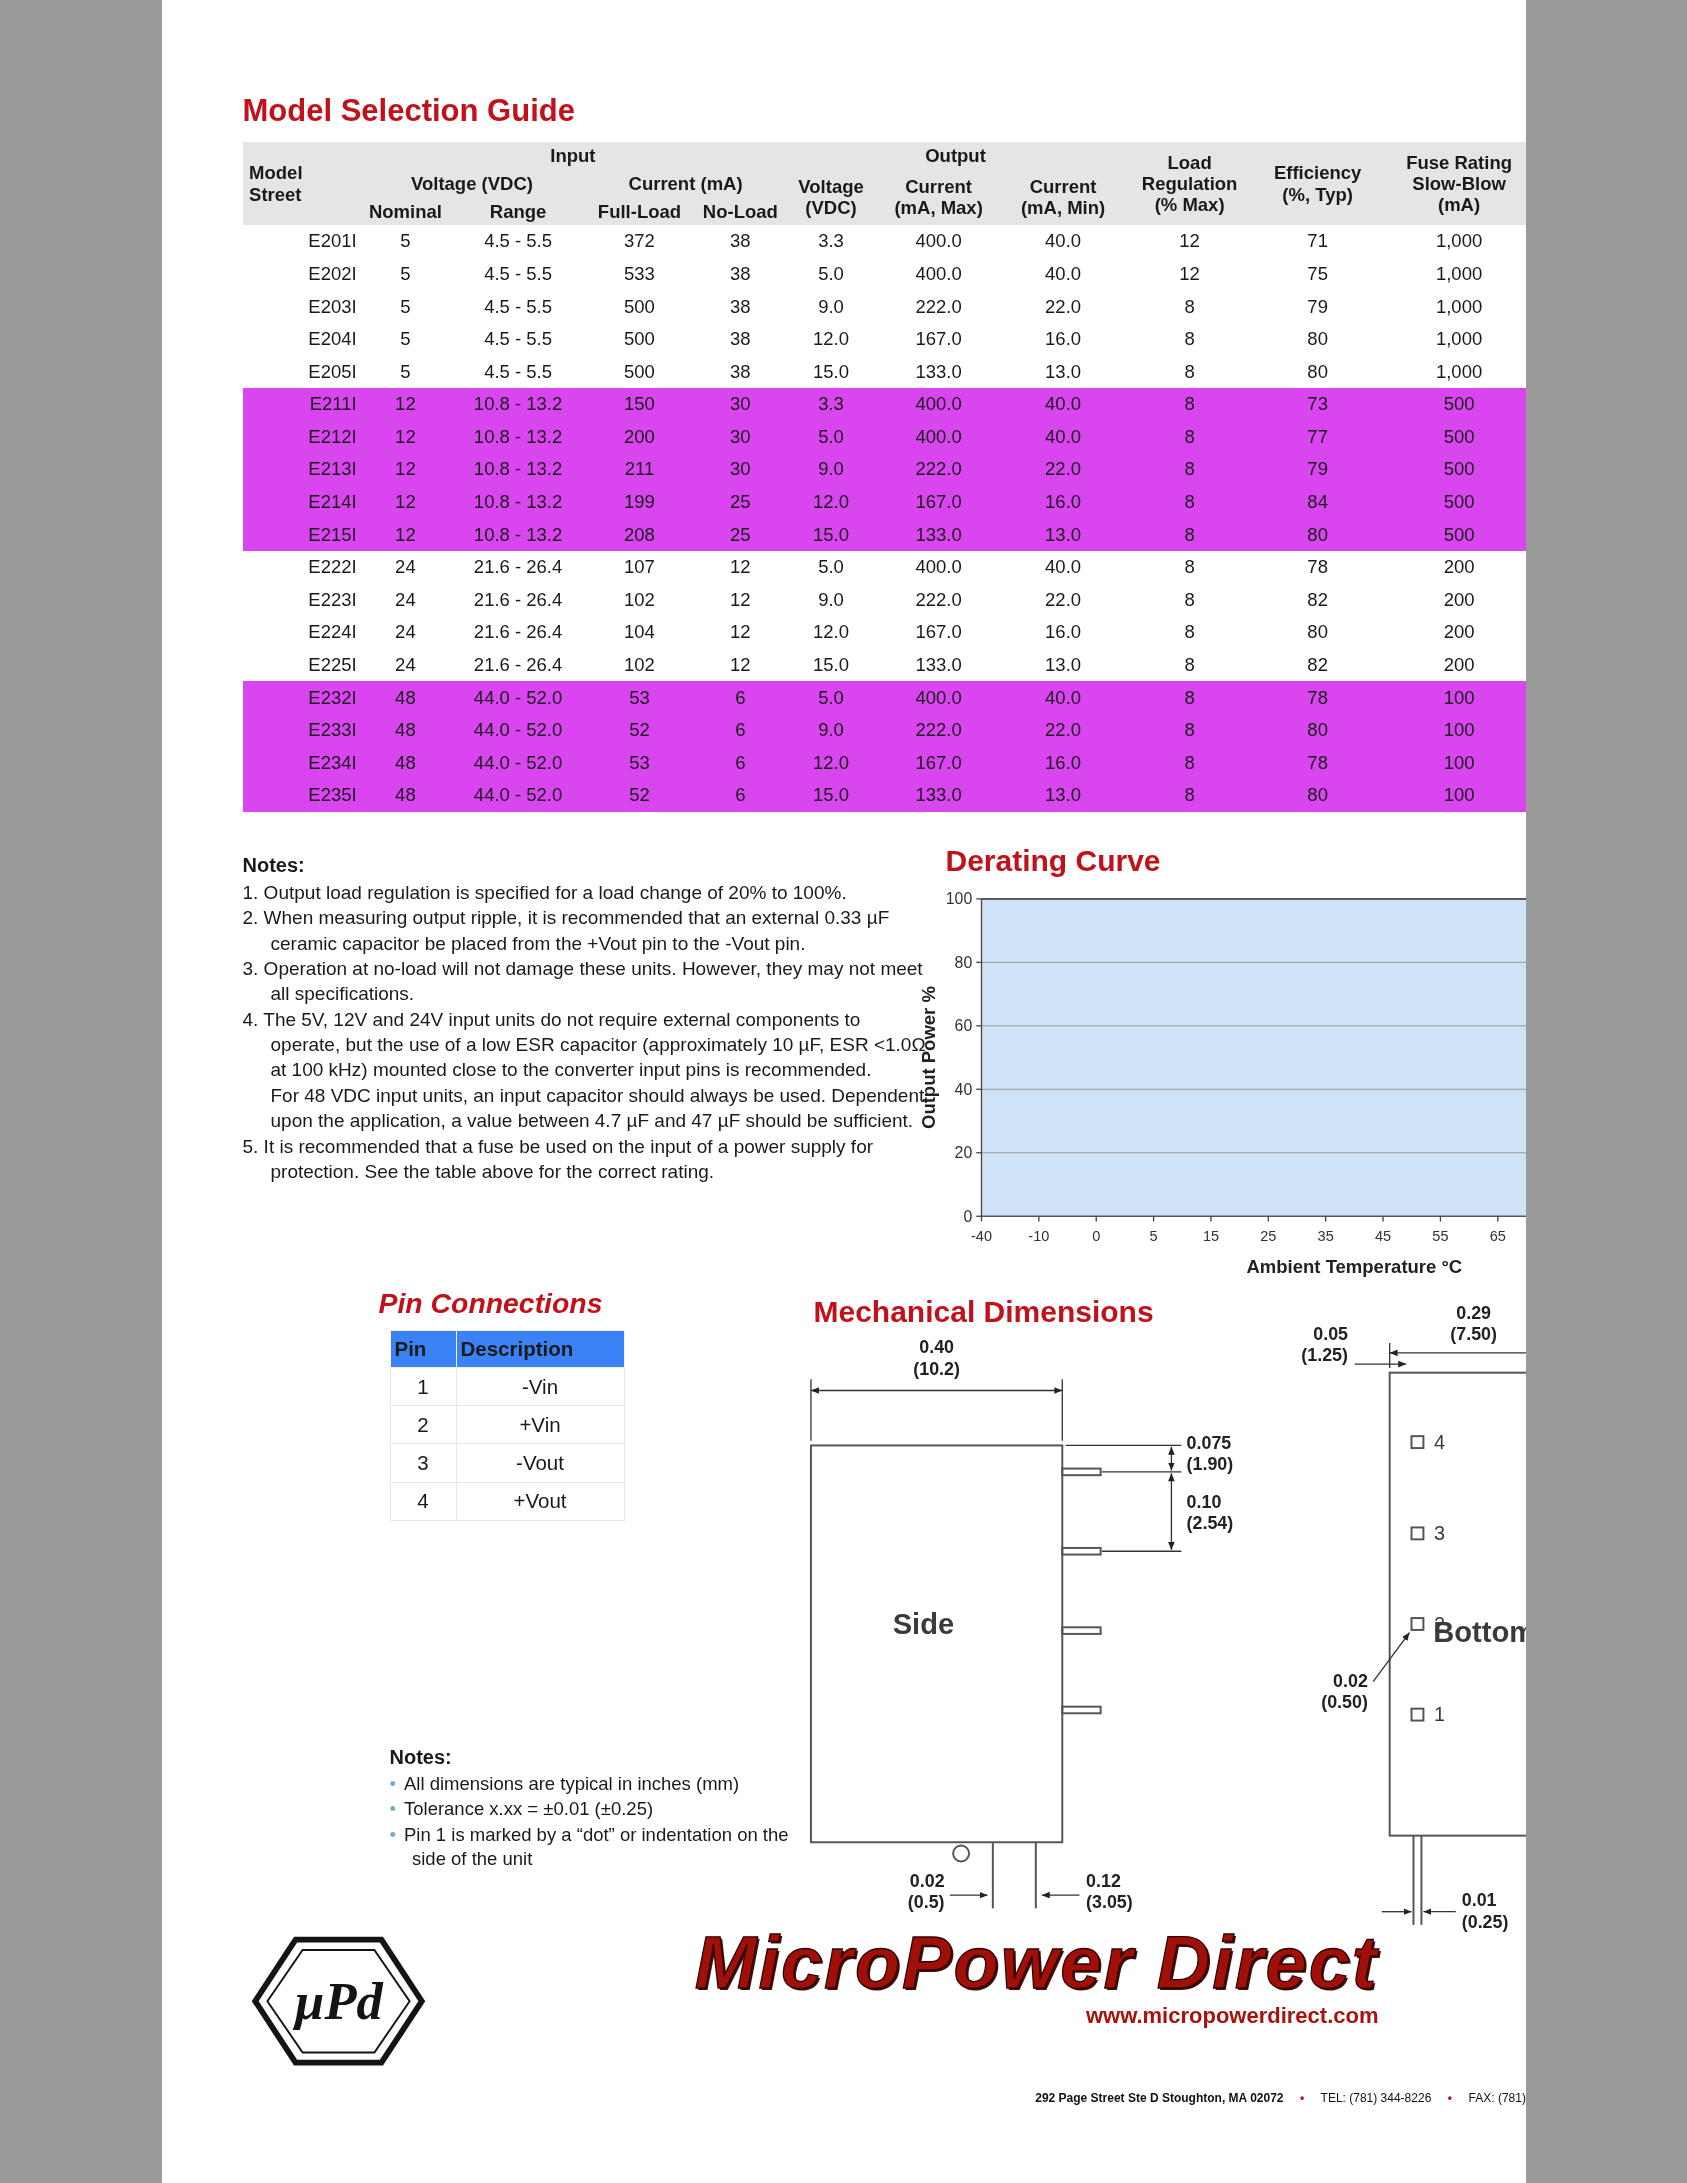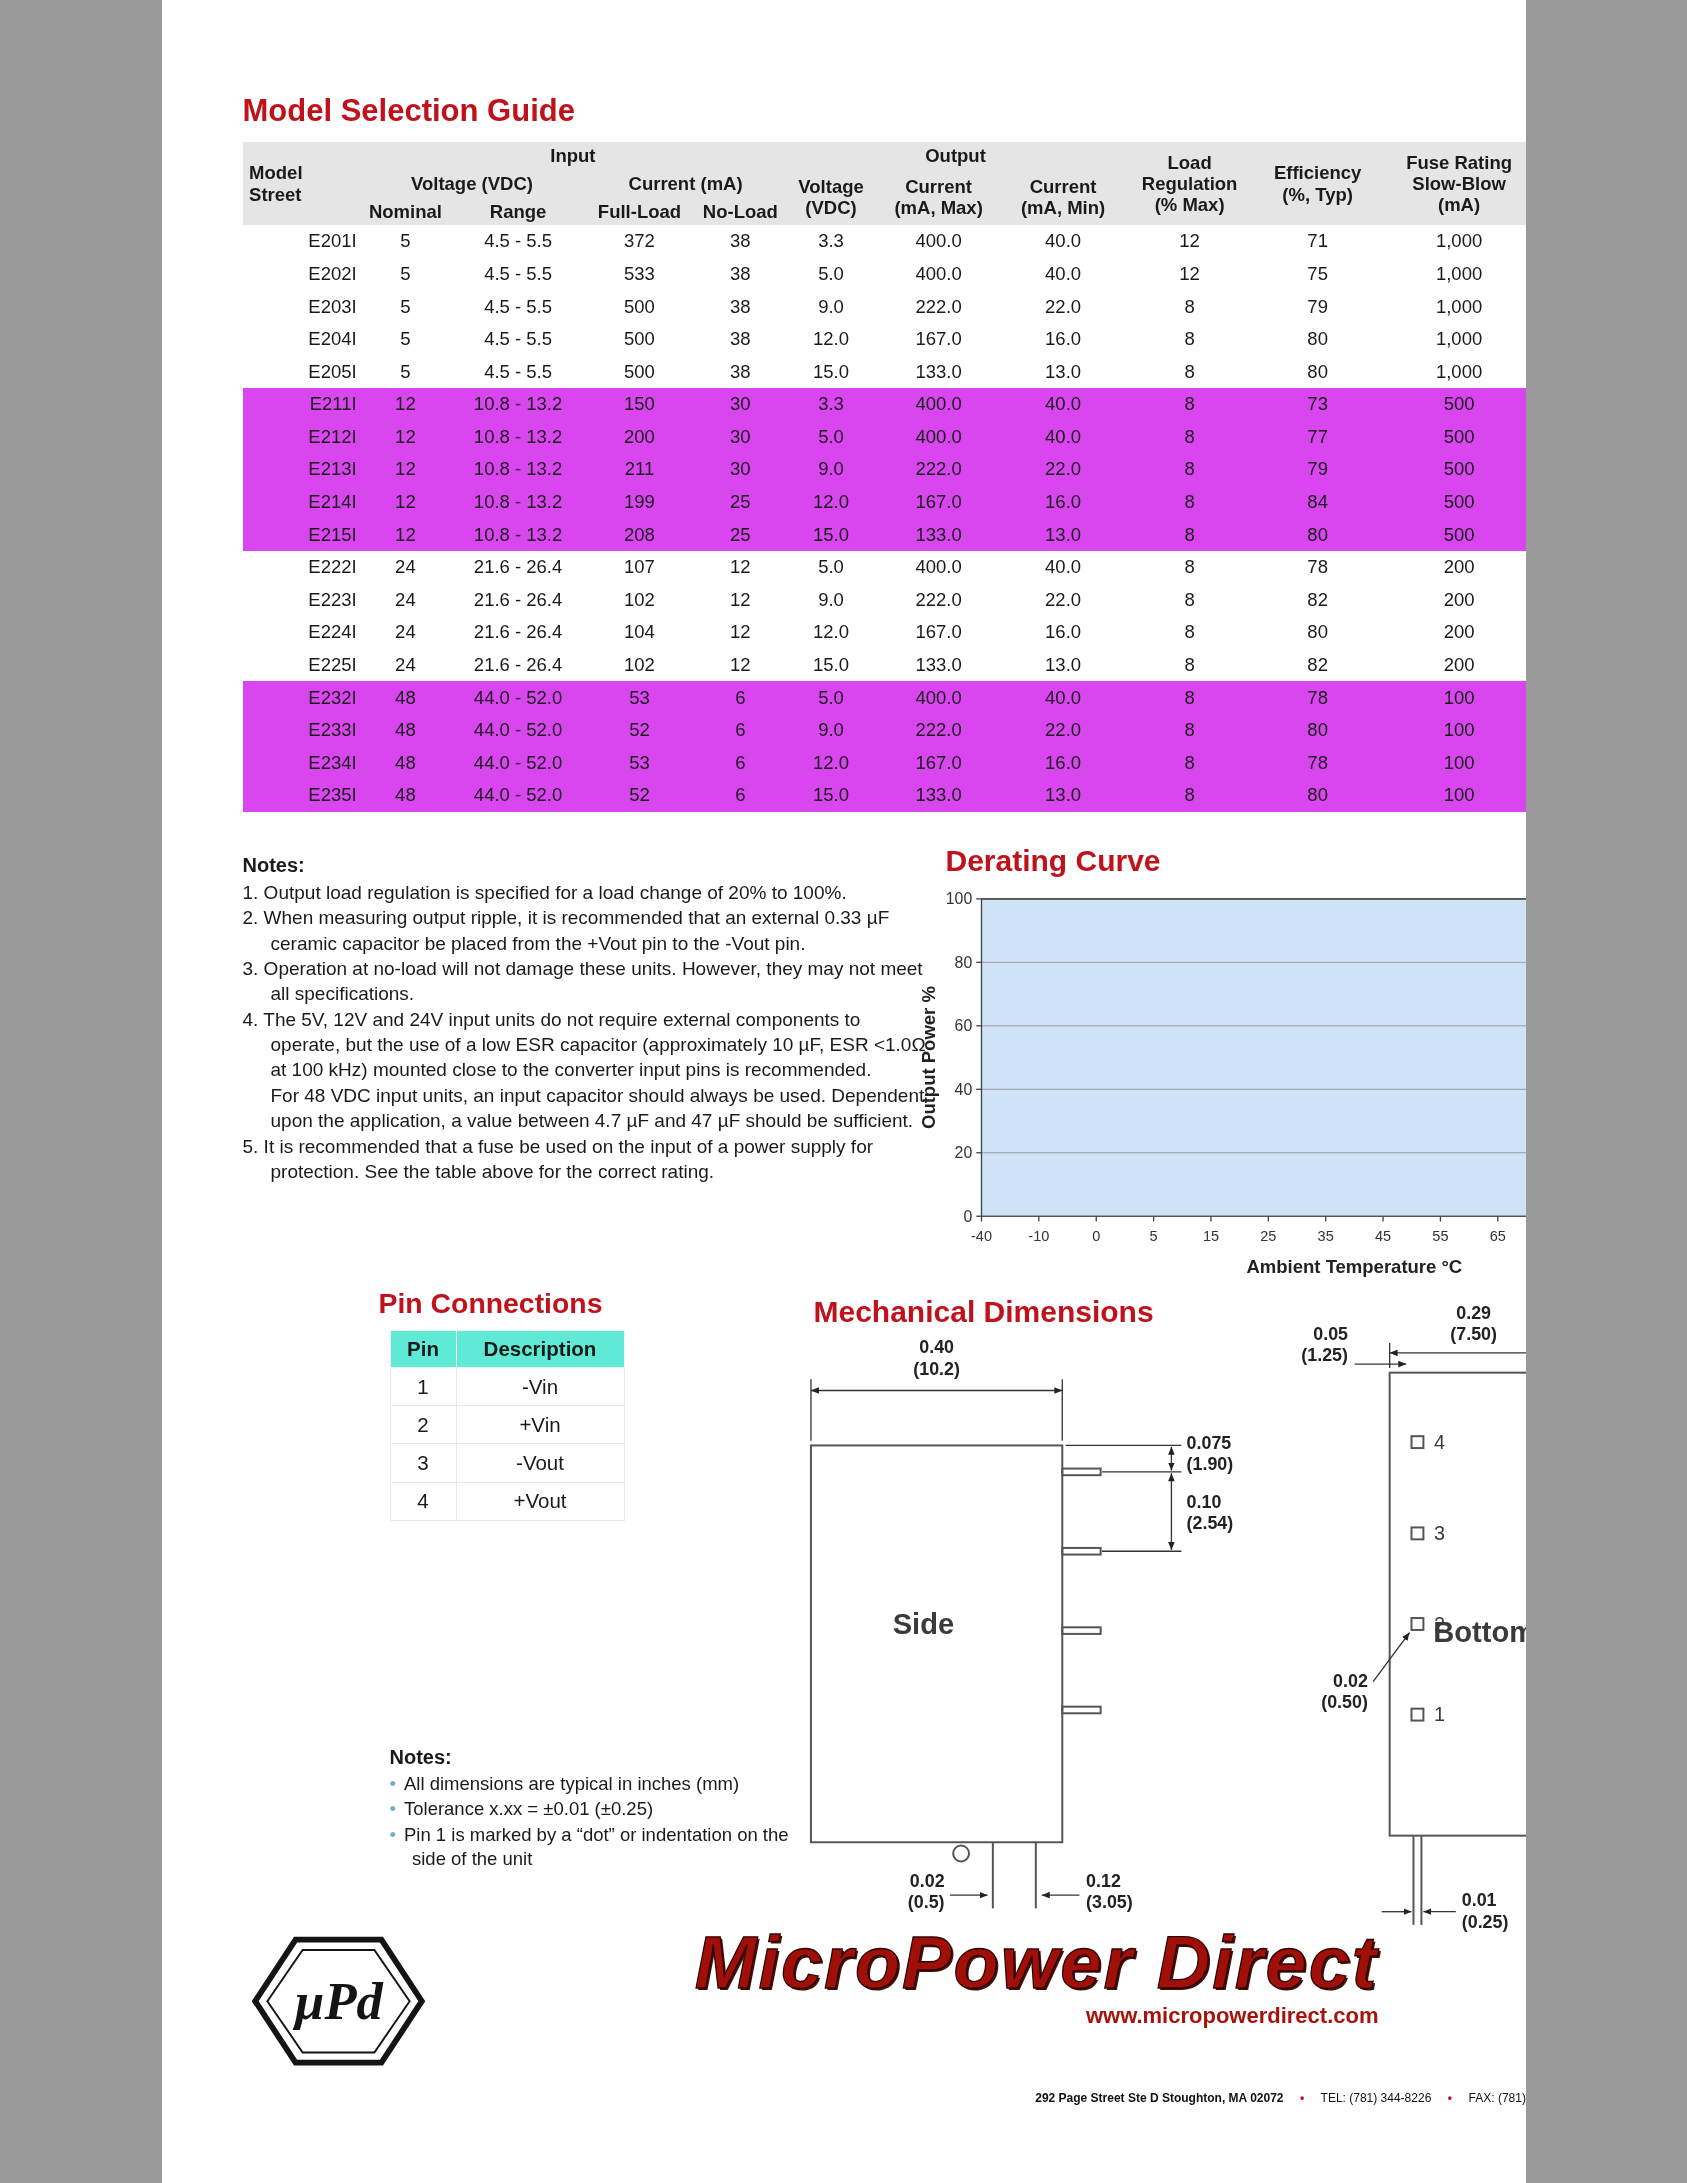--- a/index.html
+++ b/index.html
@@ -33,25 +33,25 @@
   .note { padding-left:28px; text-indent:-28px; margin-bottom:0.7px; }
   .note.cont { text-indent:0; }
 
   
   #derating-title { left:784px; top:844px; font-size:30px; }
   #derating-chart { left:753px; top:887px; width:851px; }
   #derating-chart svg { width:851px; height:398px; display:block; }
   #derating-chart text { font-family:"Liberation Sans", sans-serif; }
 
   
-  #pin-title { left:217px; top:1287px; font-size:28.4px; }
+  #pin-title { left:217px; top:1287px; font-size:28.4px;font-style:italic; }
   #pin-table-wrap { left:228px; top:1330px; width:235px; }
   table.pins { width:100%; border-collapse:collapse; font-size:20.5px; }
   table.pins th {
-    background:#5eead4; font-weight:bold; padding:6px 4px; text-align:center;
+    background:#3b82f6; font-weight:bold; padding:6px 4px; text-align:left;
     border:1.3px solid #f2f2f2;
   }
   table.pins td { padding:6.6px 4px; text-align:center; border:1.3px solid #e8e8e8; }
   table.pins col.c-pin { width:66px; }
 
   
   #mech-title { left:652px; top:1295px; font-size:30px; }
   #mech-svg-wrap { left:629px; top:1290px; width:1032px; height:668px; }
   #mech-svg-wrap svg { width:1032px; height:668px; display:block; }
   #mech-svg-wrap text { font-family:"Liberation Sans", sans-serif; }

